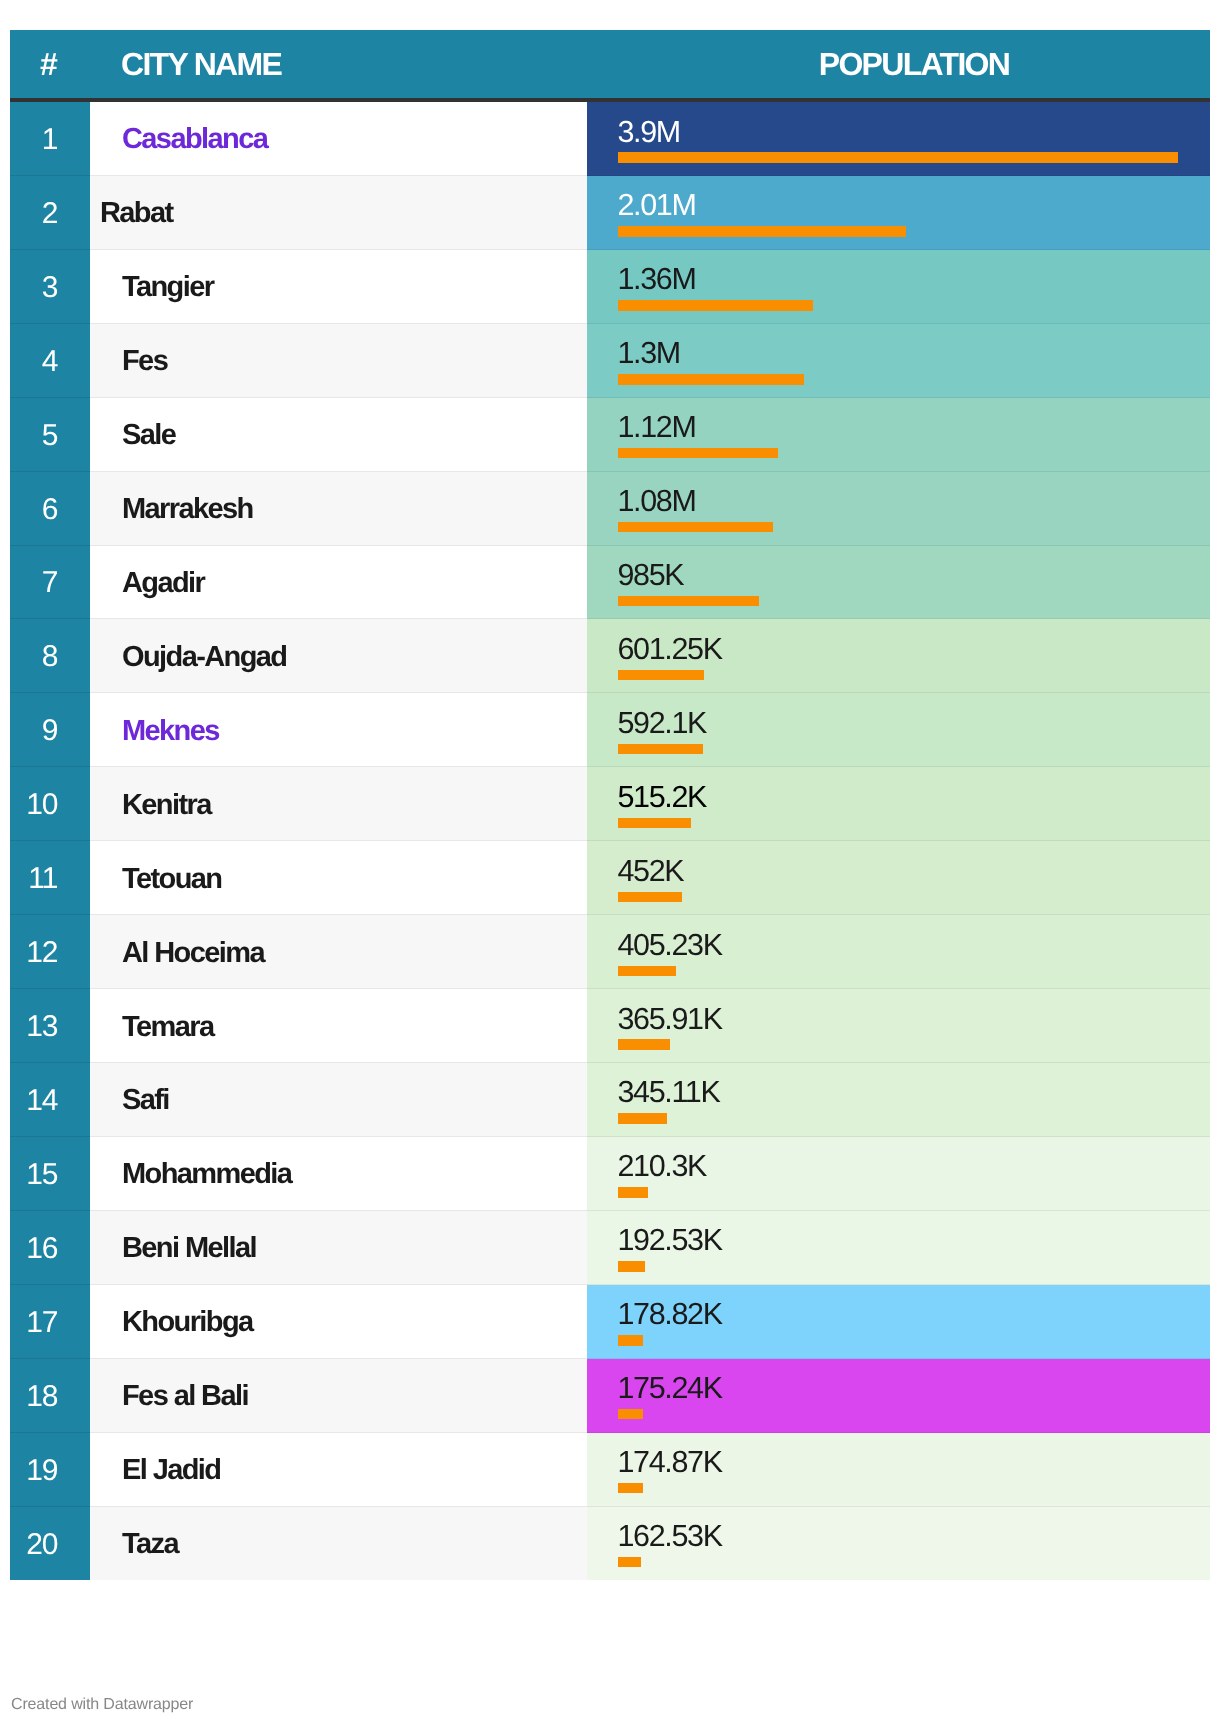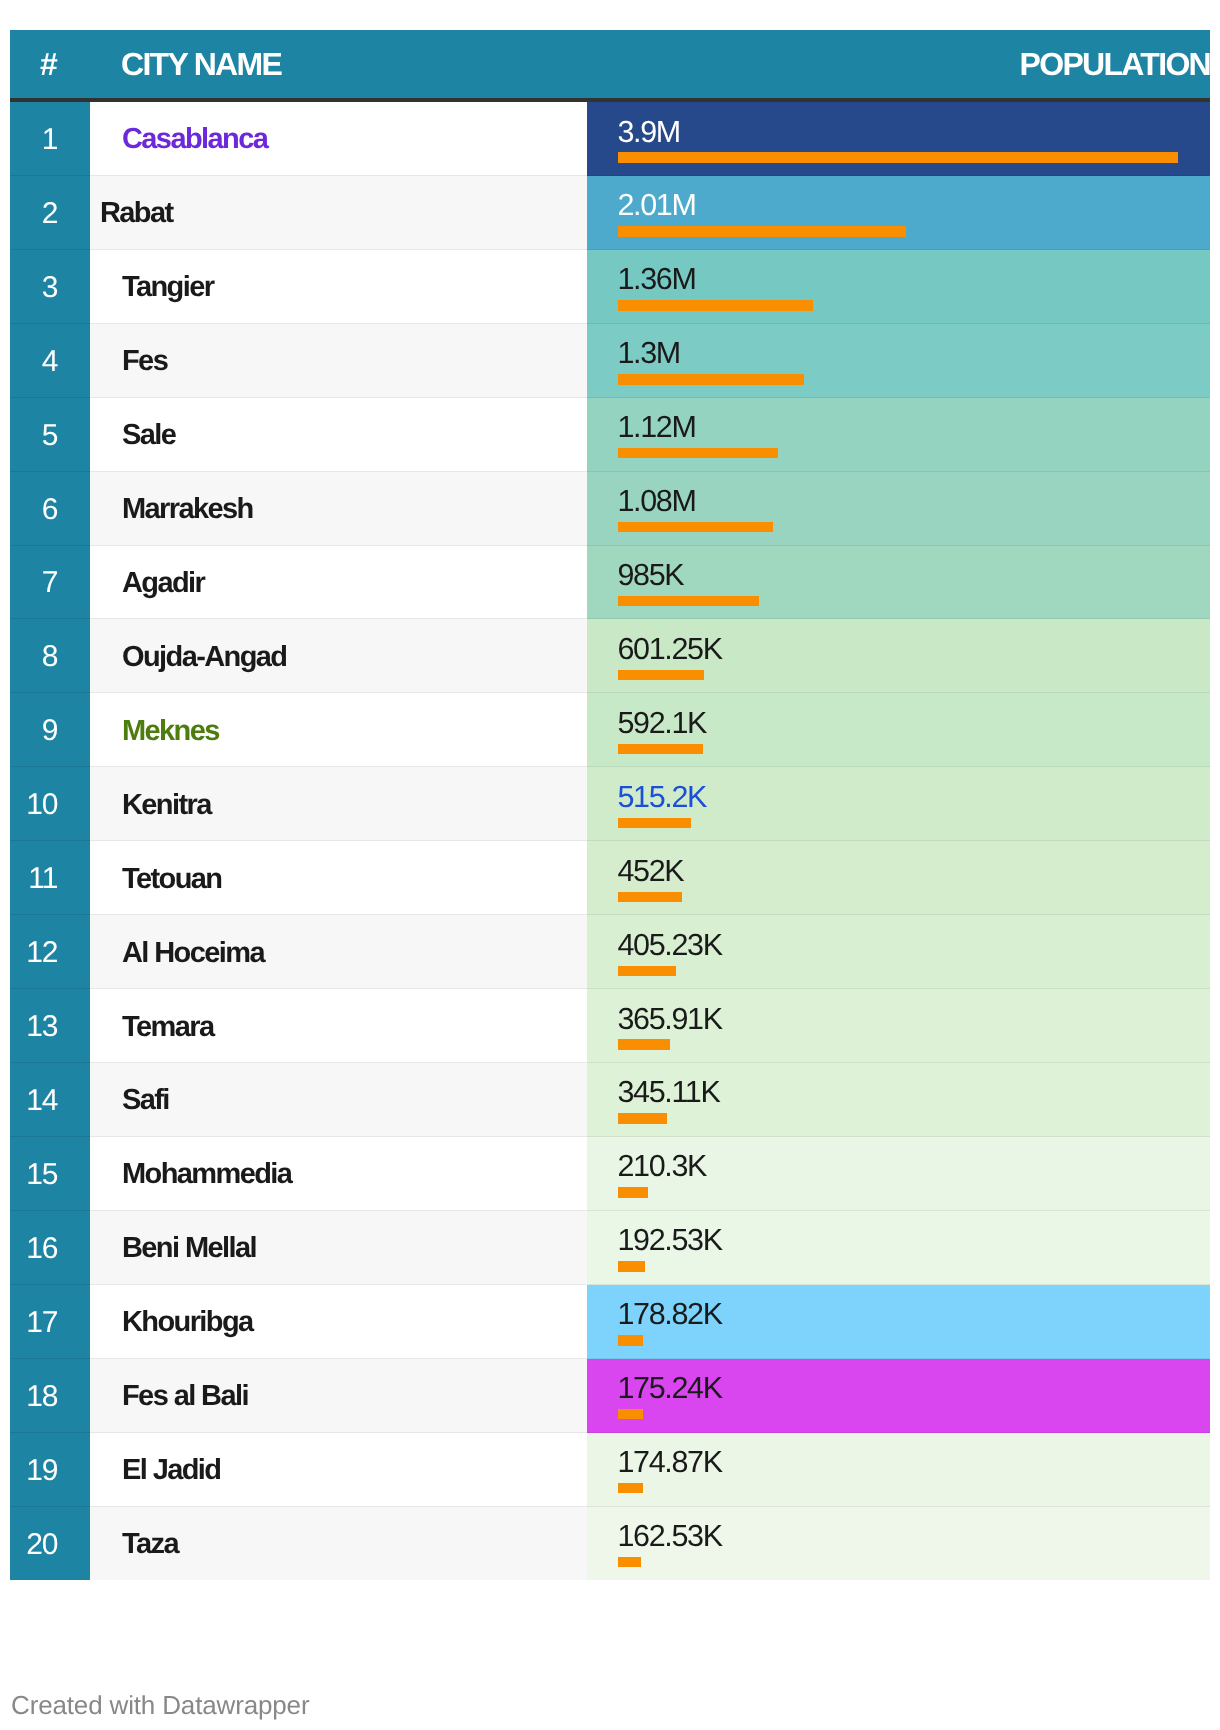--- a/index.html
+++ b/index.html
@@ -20,37 +20,37 @@
   thead tr { height:72px; }
   thead th {
     color:#ffffff; font-size:32px; font-weight:bold;
     padding:1px 0 0 0; vertical-align:middle; box-sizing:border-box;
     border-bottom:4px solid #323232;
     letter-spacing:-1.7px;
     height:72px;
   }
   th.h-idx  { text-align:right; padding-right:34px; }
   th.h-city { text-align:left;  padding-left:31px; }
-  th.h-pop  { text-align:right;  padding-left:31px;margin-top:36px; }
+  th.h-pop  { text-align:center;  padding-left:31px;margin-top:36px; }
 
   tbody tr { height:73.93px; }
   tbody td { padding:3px 0 0 0; vertical-align:middle; box-sizing:border-box; height:73.93px; }
   td.cell-idx  { color:#ffffff; font-size:30px; letter-spacing:-1.0px; text-align:right; padding-right:32.5px;
                  border-bottom:1px solid rgba(0,0,0,0.085); }
   td.cell-city { font-size:29px; letter-spacing:-1.6px; font-weight:bold; color:#1a1a1a; padding-left:32px;
                  border-bottom:1px solid #e7e7e7; }
   td.cell-pop  { position:relative; padding:0; box-shadow:inset 0 -1px 0 rgba(0,0,0,0.065); }
   tbody tr:last-child td.cell-pop { box-shadow:none; }
   tbody tr:last-child td.cell-idx,
   tbody tr:last-child td.cell-city { border-bottom:0; }
 
   .pop-value { position:absolute; left:30.5px; top:14.5px; font-size:30.5px; letter-spacing:-1.35px; line-height:1; white-space:nowrap; }
   .pop-bar   { position:absolute; left:30.5px; top:50.4px; height:10.4px; }
 
-  #datawrapper-credit { position:absolute; left:11px; top:1693px; transform:translateZ(0); font-size:26px; letter-spacing:-0.15px; line-height:24px; }
+  #datawrapper-credit { position:absolute; left:11px; top:1693px; transform:translateZ(0); font-size:16px; letter-spacing:-0.15px; line-height:24px; }
 </style>
 </head>
 <body>
 
 <div id="table-root">
   <table class="dw-table">
     <colgroup>
         <col class="col-idx">
         <col class="col-city">
         <col class="col-pop">
@@ -122,31 +122,31 @@
         <tr>
           <td class="cell-idx" style="background: rgb(30, 132, 163); color: rgb(255, 255, 255);">8</td>
           <td class="cell-city" style="background: rgb(247, 247, 247); color: rgb(26, 26, 26);">Oujda-Angad</td>
           <td class="cell-pop" style="background: rgb(201, 232, 198);">
             <span class="pop-value" style="color: rgb(26, 26, 26);">601.25K</span>
             <span class="pop-bar" style="background: rgb(249, 142, 0); width: 86.33px;"></span>
           </td>
         </tr>
         <tr>
           <td class="cell-idx" style="background: rgb(30, 132, 163); color: rgb(255, 255, 255);">9</td>
-          <td class="cell-city" style="background: rgb(255, 255, 255); color: #4d7c0f;">Meknes</td>
+          <td class="cell-city" style="background: rgb(255, 255, 255); color: #6d28d9;">Meknes</td>
           <td class="cell-pop" style="background: rgb(200, 233, 199);">
             <span class="pop-value" style="color: rgb(26, 26, 26);">592.1K</span>
             <span class="pop-bar" style="background: rgb(249, 142, 0); width: 85.02px;"></span>
           </td>
         </tr>
         <tr>
           <td class="cell-idx" style="background: rgb(30, 132, 163); color: rgb(255, 255, 255);">10</td>
           <td class="cell-city" style="background: rgb(247, 247, 247); color: rgb(26, 26, 26);">Kenitra</td>
           <td class="cell-pop" style="background: rgb(207, 235, 202);">
-            <span class="pop-value" style="color: #1d4ed8;">515.2K</span>
+            <span class="pop-value" style="color: #000000;">515.2K</span>
             <span class="pop-bar" style="background: rgb(249, 142, 0); width: 73.98px;"></span>
           </td>
         </tr>
         <tr>
           <td class="cell-idx" style="background: rgb(30, 132, 163); color: rgb(255, 255, 255);">11</td>
           <td class="cell-city" style="background: rgb(255, 255, 255); color: rgb(26, 26, 26);">Tetouan</td>
           <td class="cell-pop" style="background: rgb(213, 237, 205);">
             <span class="pop-value" style="color: rgb(26, 26, 26);">452K</span>
             <span class="pop-bar" style="background: rgb(249, 142, 0); width: 64.9px;"></span>
           </td>

